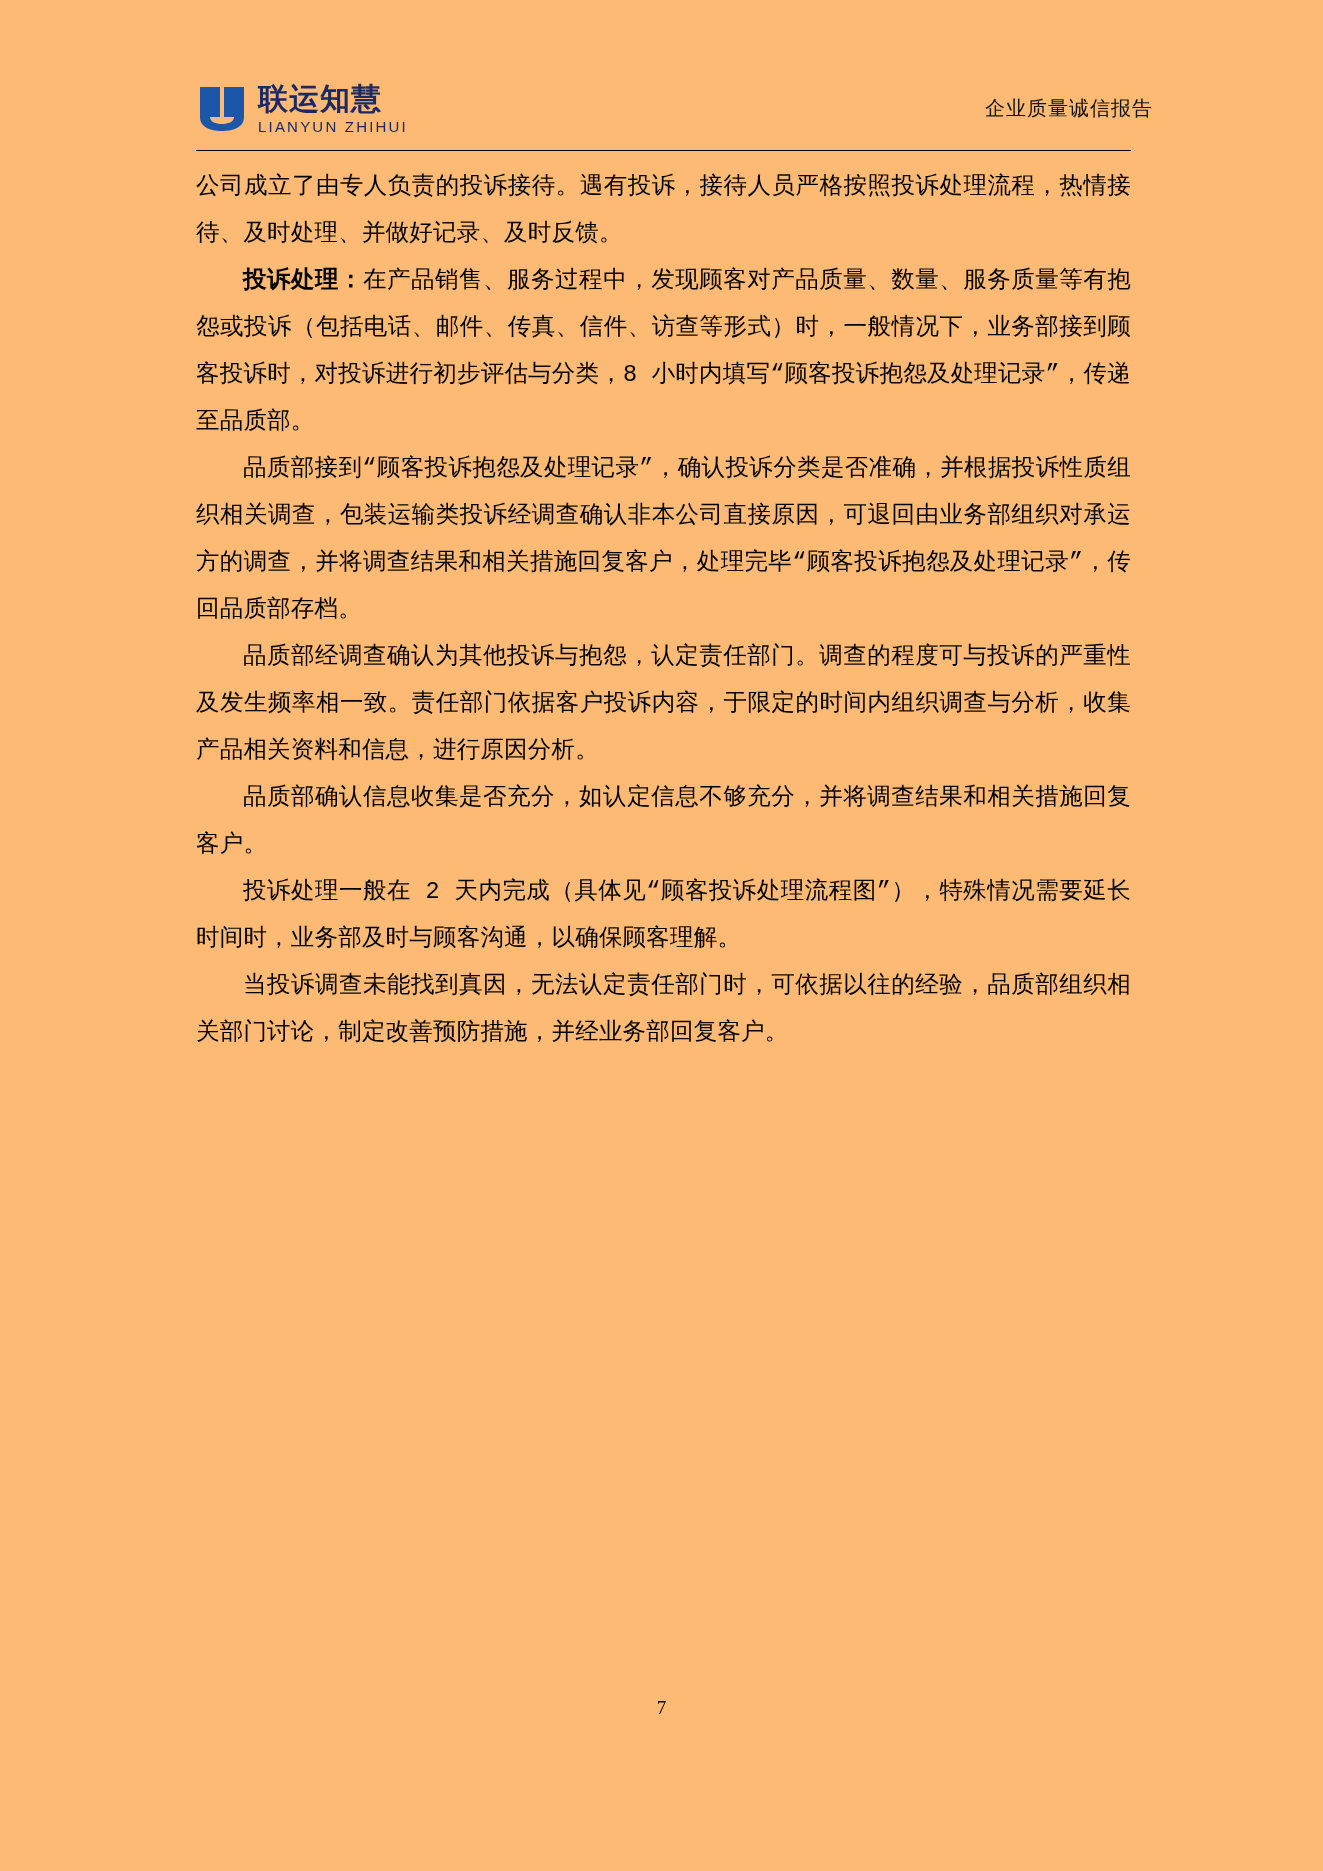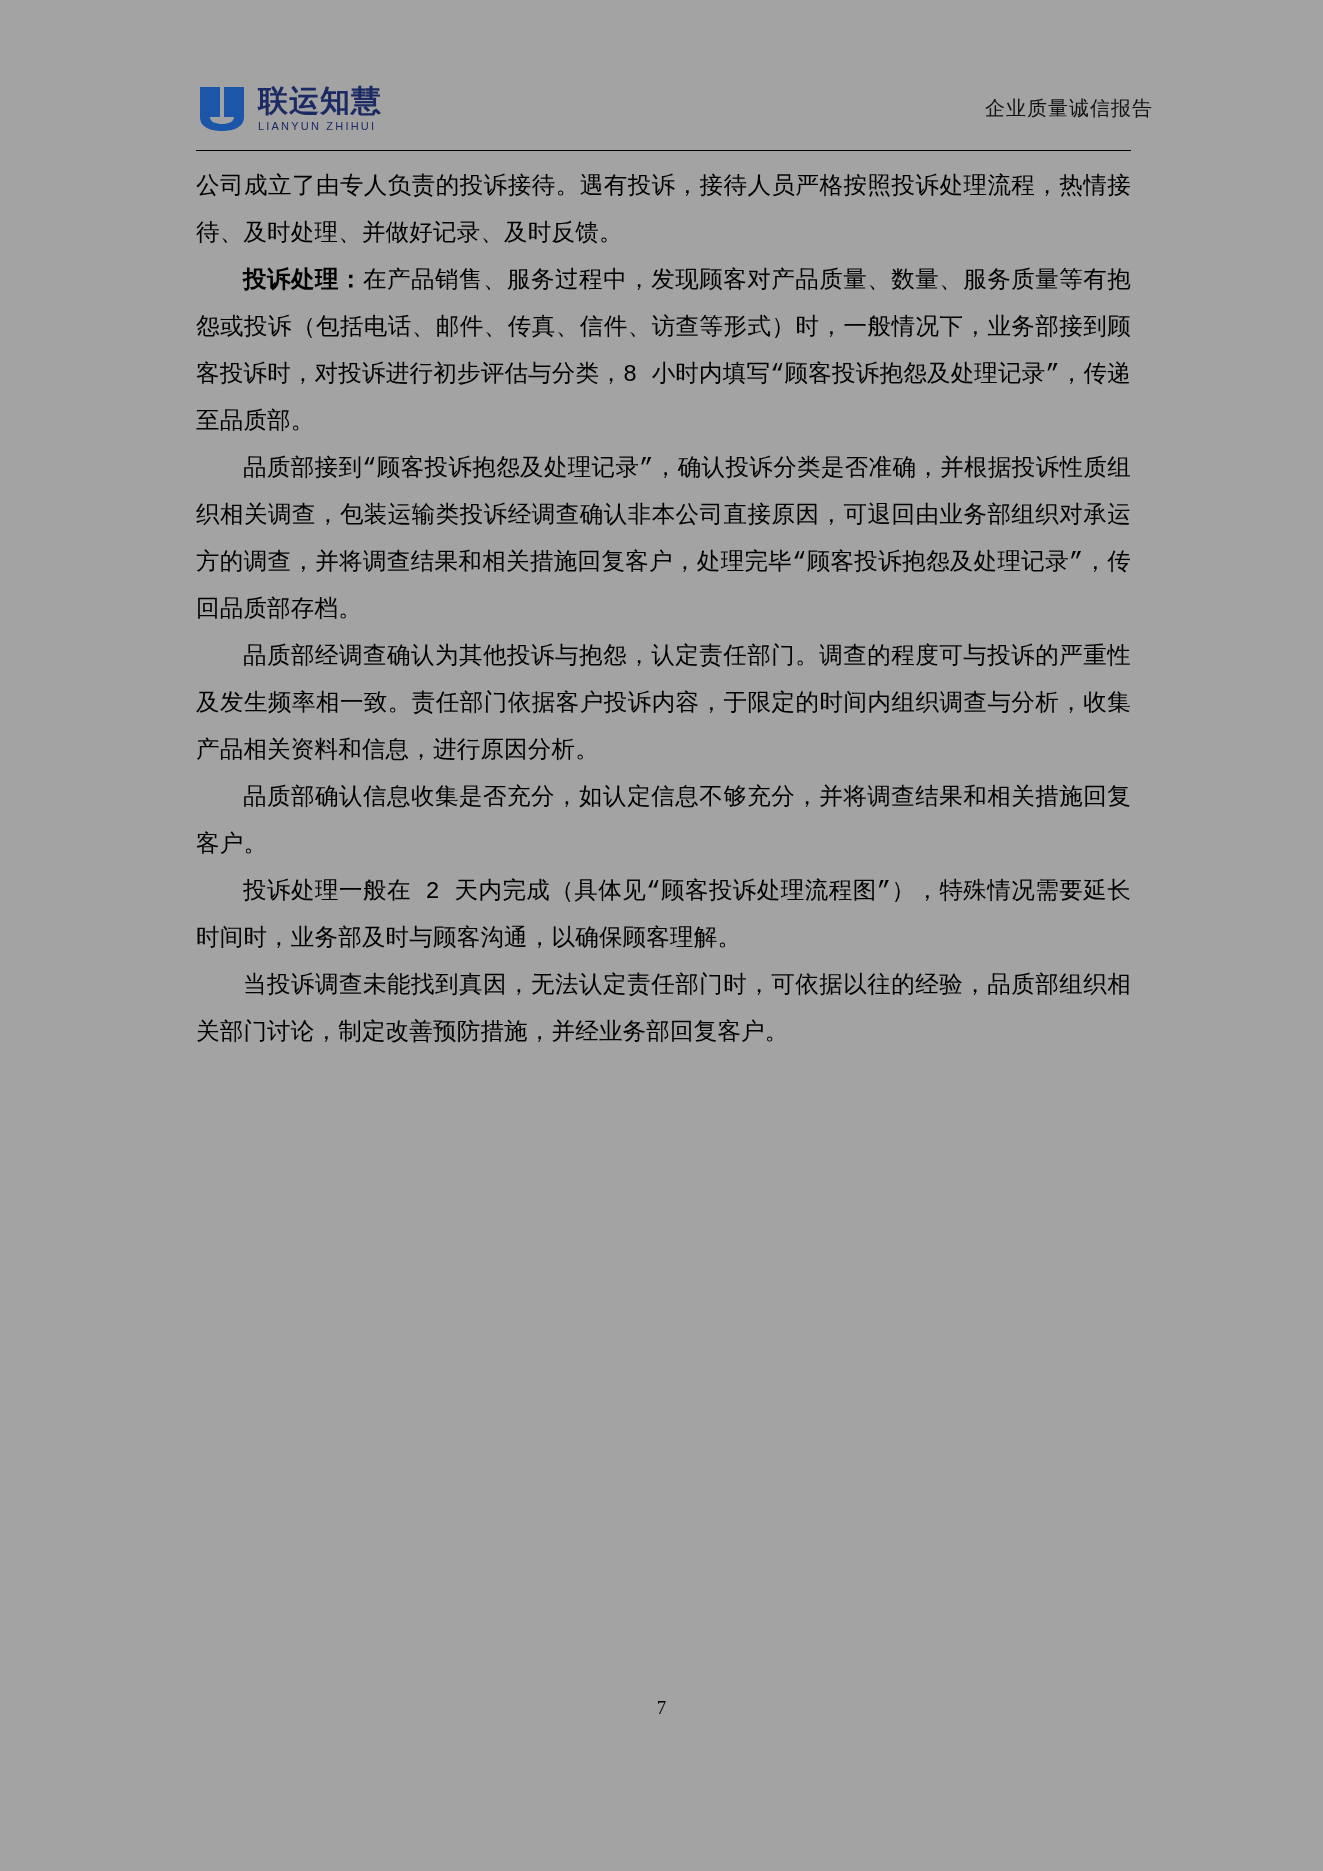--- a/index.html
+++ b/index.html
@@ -7,21 +7,21 @@
     padding: 0;
     background: #ffffff;
   }
   body {
     font-family: "Liberation Serif", "DejaVu Serif", serif;
   }
   .page {
     position: relative;
     width: 1323px;
     height: 1871px;
-    background: #a3a3a3;
+    background: #fdba74;
     margin: 0 auto;
     overflow: hidden;
     box-sizing: border-box;
   }
   
   .header {
     position: absolute;
     top: 78px;
     left: 196px;
     right: 170px;
@@ -50,21 +50,21 @@
   }
   .logo-cn {
     font-family: "Liberation Sans", sans-serif;
     font-size: 30px;
     font-weight: 700;
     color: #1b2a63;
     letter-spacing: 1px;
   }
   .logo-en {
     font-family: "Liberation Sans", sans-serif;
-    font-size: 11px;
+    font-size: 15px;
     color: #1b2a63;
     letter-spacing: 2.2px;
     margin-top: 5px;
   }
   .header-title {
     font-family: "Liberation Sans", sans-serif;
     font-size: 20px;
     color: #111111;
     letter-spacing: 1px;
     padding-bottom: 2px;

